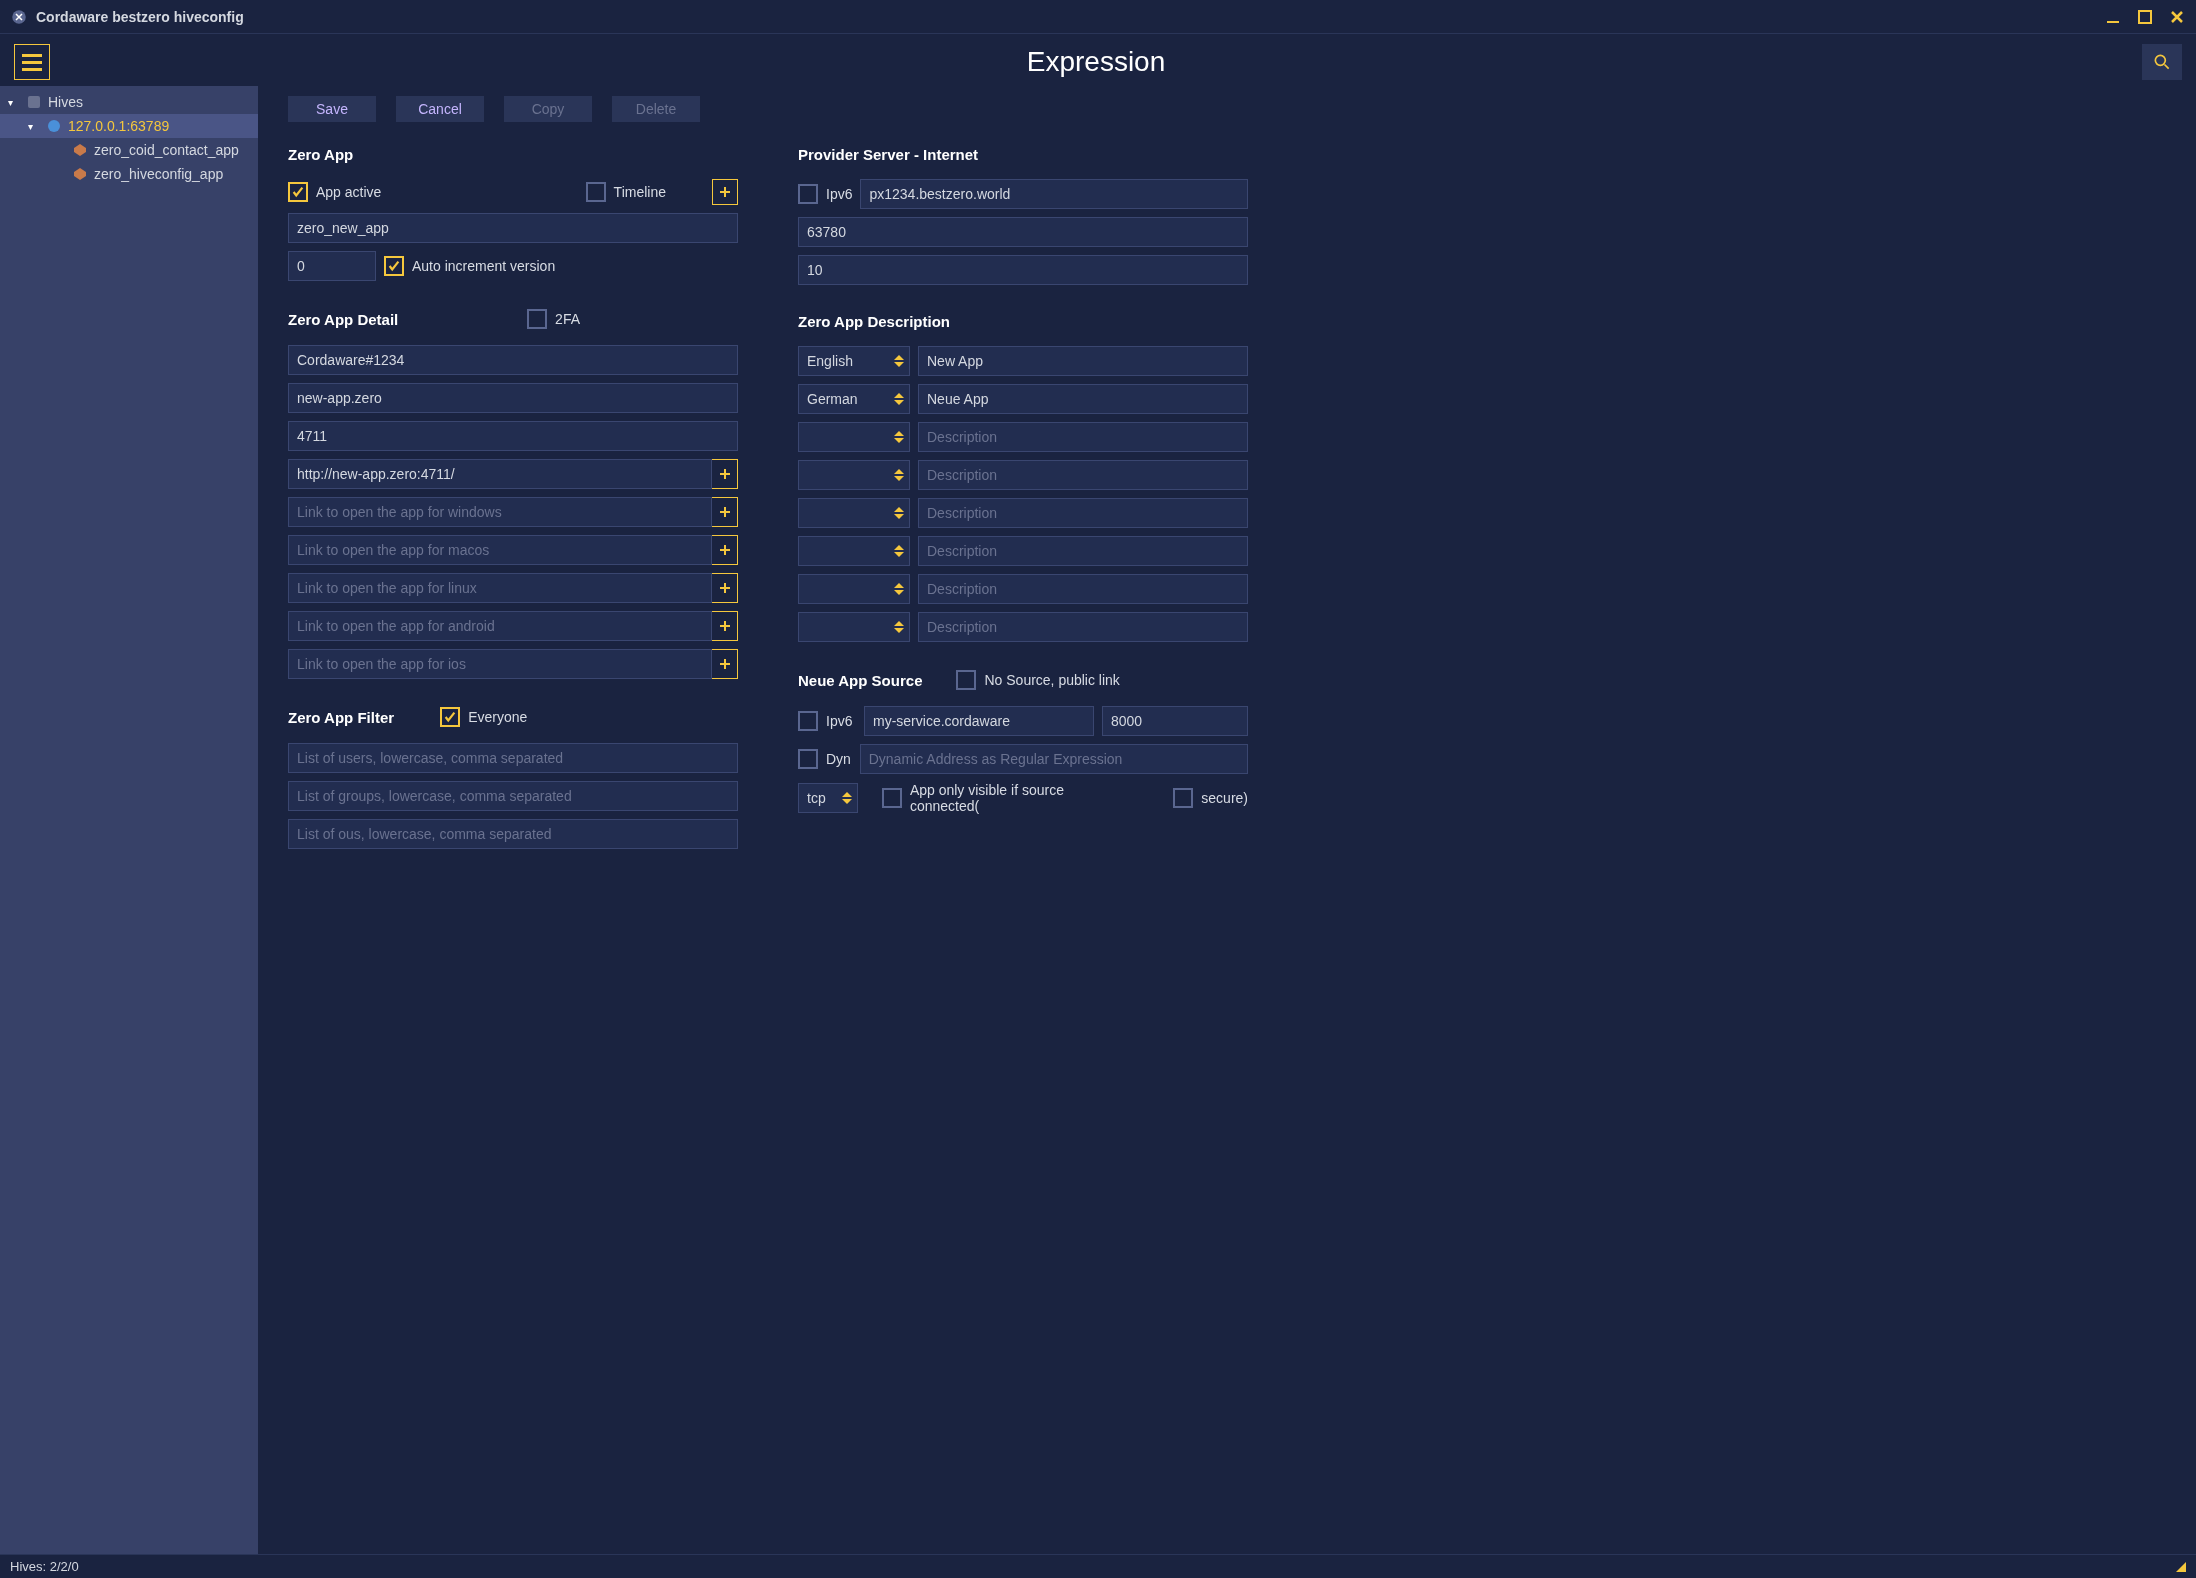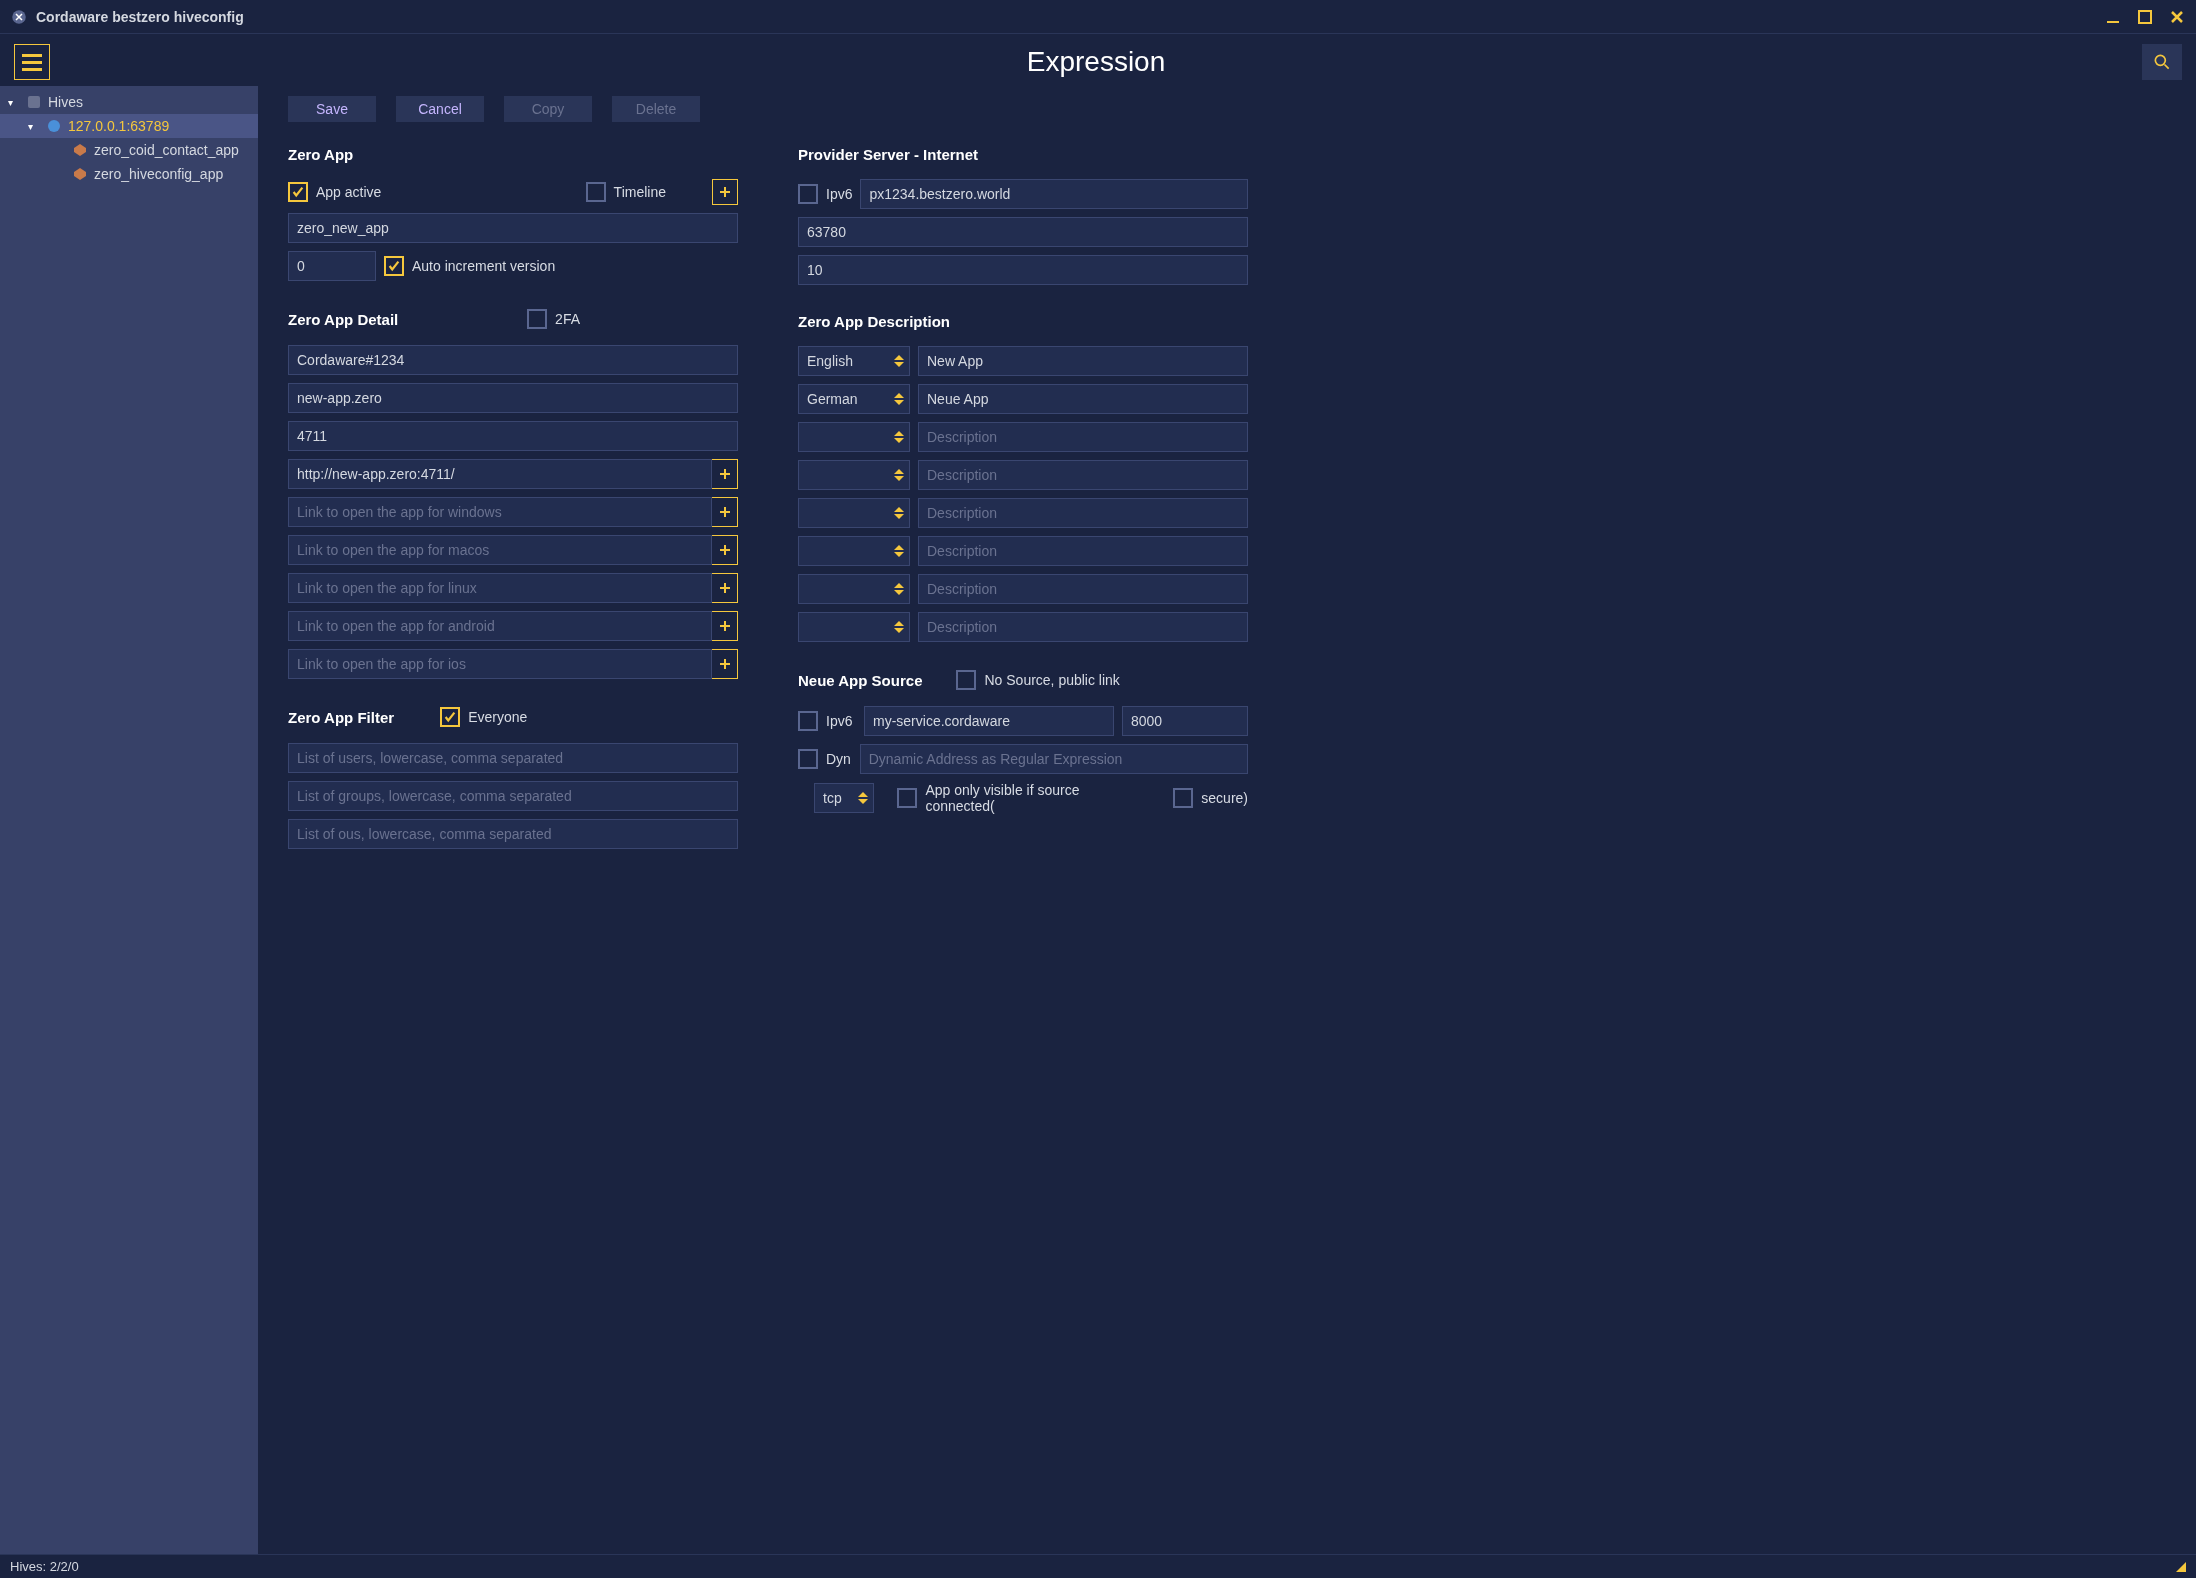--- a/index.html
+++ b/index.html
@@ -179,21 +179,21 @@
 .spinner .arr {
   width: 0; height: 0;
   border-left: 5px solid transparent;
   border-right: 5px solid transparent;
 }
 .spinner .up { border-bottom: 5px solid #f5c73d; }
 .spinner .down { border-top: 5px solid #f5c73d; }
 .desc-row { display: flex; gap: 8px; margin-bottom: 8px; }
 .desc-row .select-wrap { width: 112px; }
 .desc-row .input { flex: 1; }
-.select-wrap.small { width: 60px; margin-left: 16px; }
+.select-wrap.small { width: 60px; }
 
 .statusbar {
   background: #1a2340;
   padding: 4px 10px;
   font-size: 13px;
   display: flex;
   align-items: center;
   border-top: 1px solid #2a3558;
 }
 .resize-grip {
@@ -517,21 +517,21 @@
             <div class="row" style="margin-bottom:16px">
               <span class="section-title" style="margin-bottom:0">Neue App Source</span>
               <span style="width:18px"></span>
               <span class="checkbox unchecked"></span>
               <span class="label">No Source, public link</span>
             </div>
             <div class="row">
               <span class="checkbox unchecked"></span>
               <span class="label" style="width:30px">Ipv6</span>
               <input class="input" style="flex: 1 1 0%;" value="my-service.cordaware">
-              <input class="input" style="width: 126px;" value="8000">
+              <input class="input" style="width: 146px;" value="8000">
             </div>
             <div class="row">
               <span class="checkbox unchecked"></span>
               <span class="label" style="width:30px">Dyn</span>
               <input class="input" placeholder="Dynamic Address as Regular Expression" style="">
             </div>
             <div class="row">
               <div class="select-wrap small"><input class="input" readonly="" value="tcp" style=""><span class="spinner">
                     <span class="arr up"></span>
                     <span class="arr down"></span>

